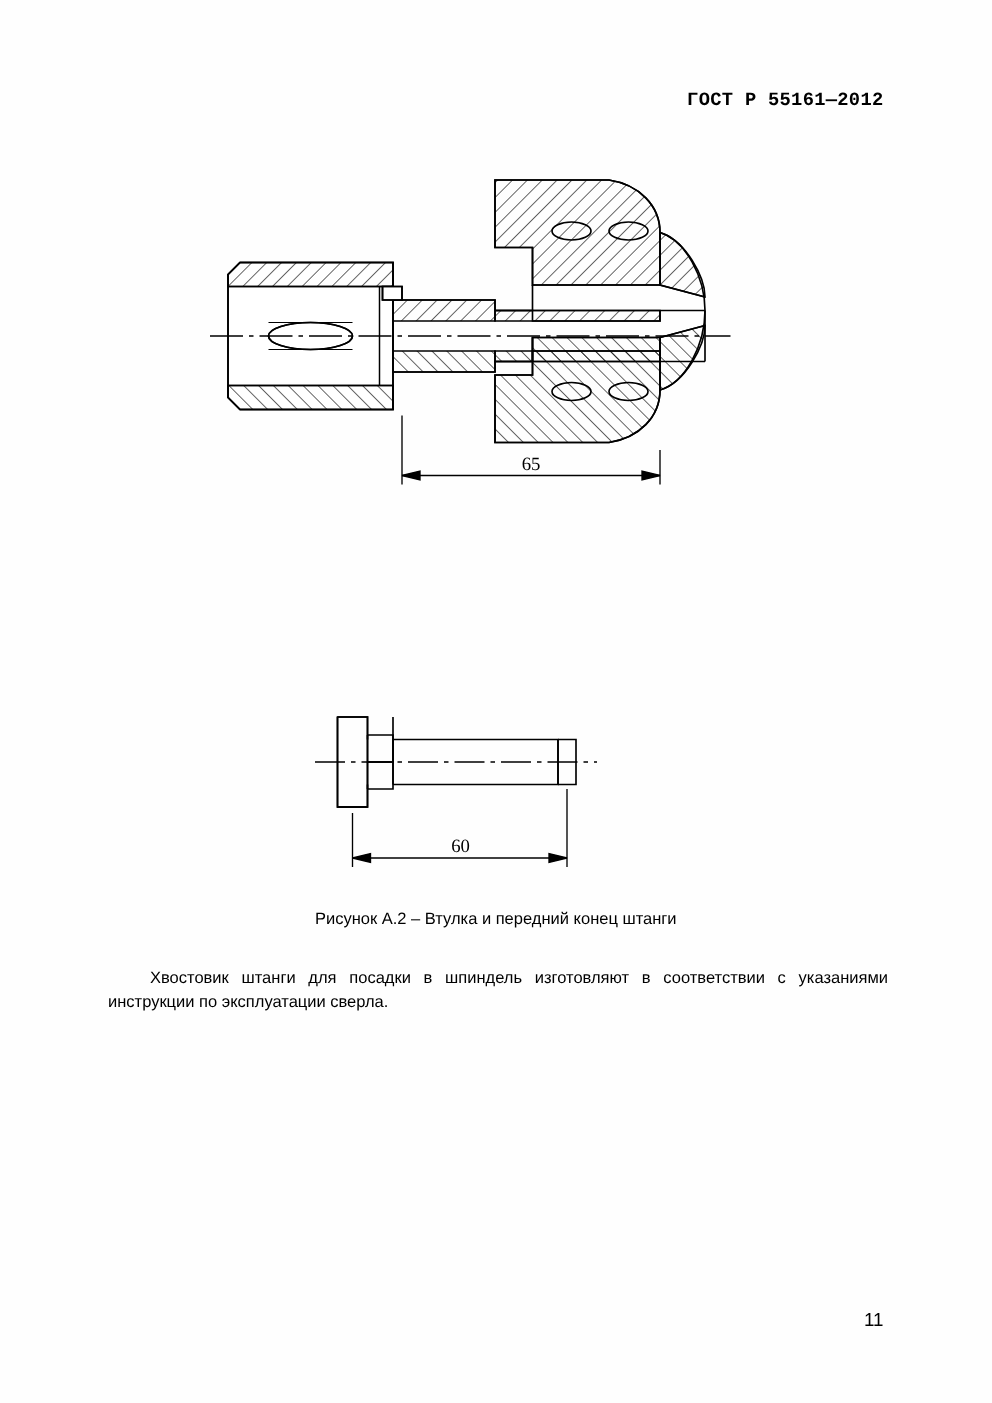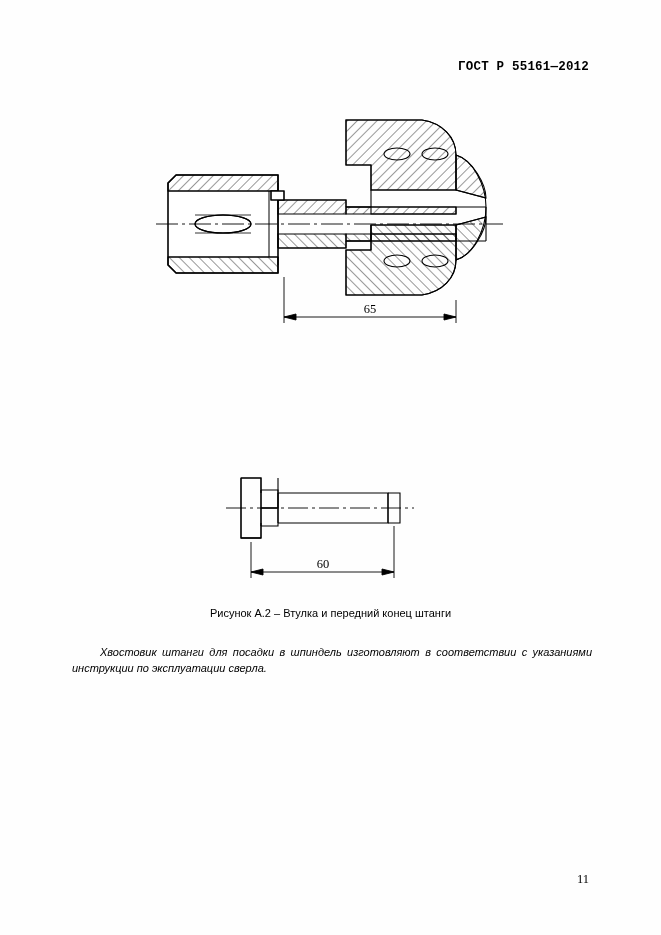--- a/index.html
+++ b/index.html
@@ -34,21 +34,20 @@
     white-space: nowrap;
   }
 
   
   .figure-block {
     position: absolute;
     left: 0;
     top: 95px;
     width: 549px;
     height: 500px;
-    padding-left: 16px;
   }
 
   .figure-caption {
     position: absolute;
     top: 607px;
     left: 0;
     width: 661px;
     text-align: center;
     font-family: "Liberation Sans", sans-serif;
     font-size: 11px;
@@ -57,30 +56,29 @@
   
   .body-text {
     position: absolute;
     left: 72px;
     top: 645px;
     width: 520px;
     font-family: "Liberation Sans", sans-serif;
     font-size: 11px;
     line-height: 15.5px;
     text-align: justify;
-    font-style: italic;
   }
   .body-text .indent { display: inline-block; width: 28px; }
 
   
   .page-number {
     position: absolute;
     right: 72px;
     bottom: 48px;
-    font-family: Liberation Serif, serif;
+    font-family: Liberation Sans, sans-serif;
     font-size: 12.5px;
   }
 
   
   svg { display: block; }
 </style>
 </head>
 <body>
 
 <div class="page">

